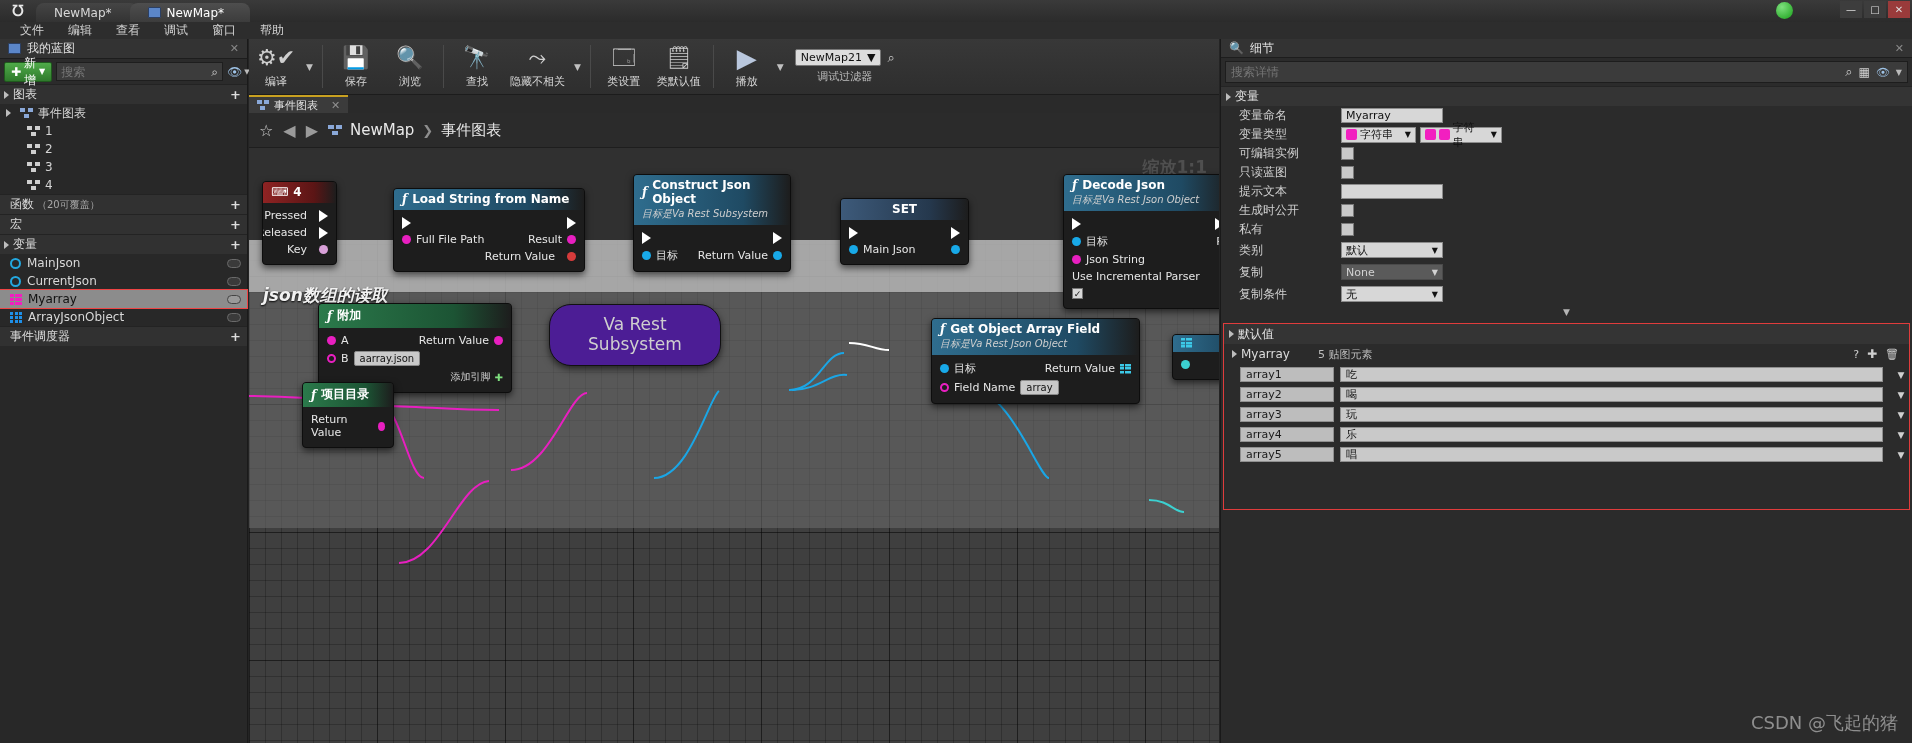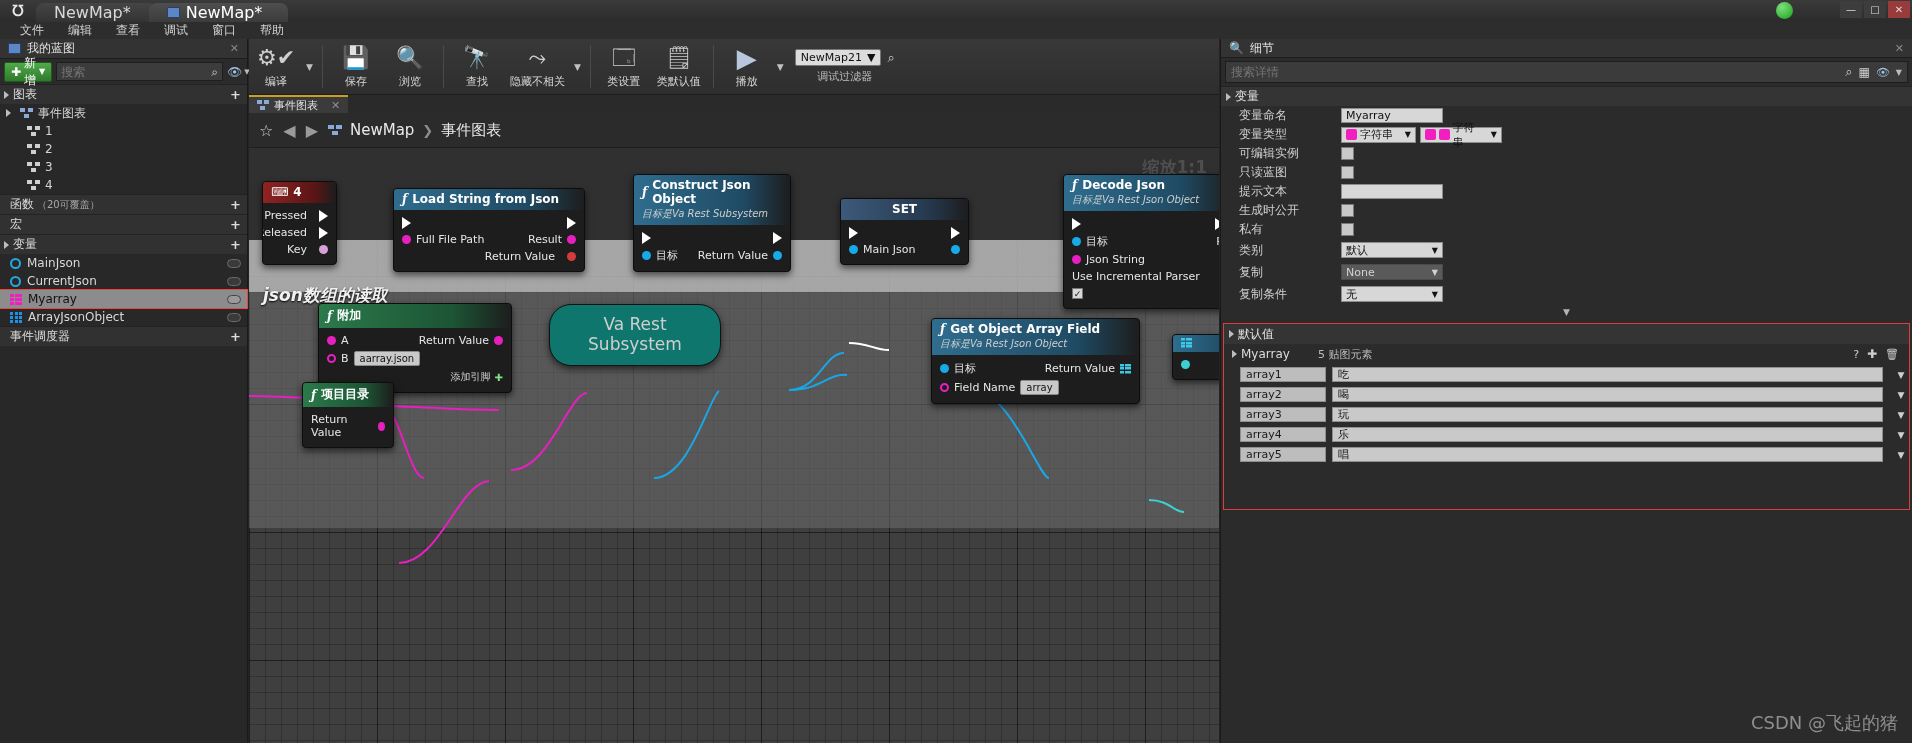--- a/index.html
+++ b/index.html
@@ -6,21 +6,21 @@
   html,body { width:1912px; height:743px; overflow:hidden; background:#1b1b1b;
     font-family:"DejaVu Sans","Liberation Sans",sans-serif; color:#cfcfcf; }
   .app { position:relative; width:1912px; height:743px; background:#242424; }
 
   
   .titlebar { position:absolute; left:0; top:0; width:1912px; height:22px;
     background:linear-gradient(#3a3a3a,#2b2b2b); display:flex; align-items:flex-end; }
   .ue-logo { width:36px; height:22px; display:flex; align-items:center; justify-content:center;
     color:#e8e8e8; font-size:15px; font-weight:bold; font-family:"DejaVu Serif",serif;}
   .wtab { height:19px; display:flex; align-items:center; padding:0 26px 0 18px;
-    font-size:16px; color:#d8d8d8; background:linear-gradient(#454545,#333);
+    font-size:12px; color:#d8d8d8; background:linear-gradient(#454545,#333);
     border-top-left-radius:8px; border-top-right-radius:8px; margin-right:-8px;
     position:relative; }
   .wtab.active { background:linear-gradient(#4e4e4e,#3c3c3c); color:#fff; z-index:3;}
   .wtab .ticon { width:13px; height:11px; margin-right:6px; background:#5b86c8;
     border:1px solid #2b3f63; border-radius:1px; display:inline-block; }
   .win-btns { position:absolute; right:2px; top:1px; display:flex; gap:2px; }
   .win-btns div { width:22px; height:17px; background:#3d3d3d; color:#ddd; font-size:10px;
     display:flex; align-items:center; justify-content:center; }
   .win-btns div.close { background:#9a3b3b; }
   .green-ball { position:absolute; right:116px; top:1px; width:24px;height:19px;
@@ -175,21 +175,21 @@
       linear-gradient(#3cc9e8,#3cc9e8) 0 0/4px 2.5px no-repeat,
       linear-gradient(#3cc9e8,#3cc9e8) 5px 0/6px 2.5px no-repeat,
       linear-gradient(#3cc9e8,#3cc9e8) 0 3.7px/4px 2.5px no-repeat,
       linear-gradient(#3cc9e8,#3cc9e8) 5px 3.7px/6px 2.5px no-repeat,
       linear-gradient(#3cc9e8,#3cc9e8) 0 7.4px/4px 2.5px no-repeat,
       linear-gradient(#3cc9e8,#3cc9e8) 5px 7.4px/6px 2.5px no-repeat;}
   .txtfield { background:#c9c9c9; color:#111; font-size:10px; padding:1px 5px;
     border-radius:2px; border:1px solid #8a8a8a; }
   .chk { width:11px;height:11px;background:#d8d8d8;border:1px solid #777;
     display:inline-flex;align-items:center;justify-content:center;font-size:9px;color:#111;}
-  .vrsubsys { position:absolute; background:#0f766e; border:1px solid #111;
+  .vrsubsys { position:absolute; background:#4c1d95; border:1px solid #111;
     border-radius:22px; display:flex; align-items:center; justify-content:center;
     text-align:center; color:#cfcfcf; font-size:17px; line-height:1.15;
     box-shadow:0 3px 7px rgba(0,0,0,.6);}
   .addpin { color:#cfcfcf; font-size:10px; display:flex; align-items:center; gap:4px; }
 
   
   .right { position:absolute; left:1220px; top:39px; width:692px; height:704px;
     background:#2b2b2b; border-left:1px solid #191919; }
   .rp-tab { height:19px; background:#333; display:flex; align-items:center; padding:0 8px;
     gap:6px; border-bottom:1px solid #1d1d1d;}
@@ -216,21 +216,21 @@
   .typechip .sq { width:11px;height:11px; background:#f21fc0; border-radius:2px;}
   .dvsec { border:1px solid #e03c3c; margin:4px 2px 0 2px; }
   .dv-head { height:20px; background:#343434; display:flex; align-items:center;
     padding-left:5px; font-size:12px; color:#e6e6e6;}
   .arr-head { display:flex; align-items:center; height:20px; font-size:12px; padding-left:8px;}
   .arr-head .nm { color:#dcdcdc; }
   .arr-head .cnt { margin-left:28px; color:#bdbdbd; font-size:11px;}
   .arr-head .acts { margin-left:auto; display:flex; gap:8px; padding-right:10px;
     align-items:center; color:#cfcfcf;}
   .arow { display:flex; align-items:center; height:19px; margin:1px 0; gap:6px;}
-  .arow .k { width:86px; margin-left:16px; background:#bdbdbd; color:#1a1a1a;
+  .arow .k { width:94px; margin-left:16px; background:#bdbdbd; color:#1a1a1a;
     border:1px solid #8f8f8f; font-size:11px; height:15px; display:flex;
     align-items:center; padding:0 5px;}
   .arow .v { flex:1; background:#c9c9c9; color:#111; border:1px solid #8f8f8f;
     height:15px; font-size:11px; display:flex; align-items:center; padding:0 5px;
     margin-right:4px;}
   .arow .cv { color:#cfcfcf; font-size:9px; width:16px; text-align:center;}
   .watermark { position:absolute; right:14px; bottom:8px; font-size:18px; color:#8e8e8e;}
 </style>
 </head>
 <body>
@@ -480,21 +480,21 @@
           <span>Key</span>
           <span class="cdot" style="background:#d8a0d8"></span>
         </div>
       </div>
     </div>
 
     <div class="node" style="left:144px;top:40px;width:192px;">
       <div class="nhead fn">
         <div class="t">
           <span style="font-style:italic;font-family:'DejaVu Serif',serif">ƒ</span>
-          <span>Load String from Json</span>
+          <span>Load String from Name</span>
         </div>
       </div>
       <div class="nbody">
         <div class="prow">
           <span class="exec"></span>
           <span class="exec"></span>
         </div>
         <div class="prow">
           <span class="pin">
             <span class="cdot pink"></span>

